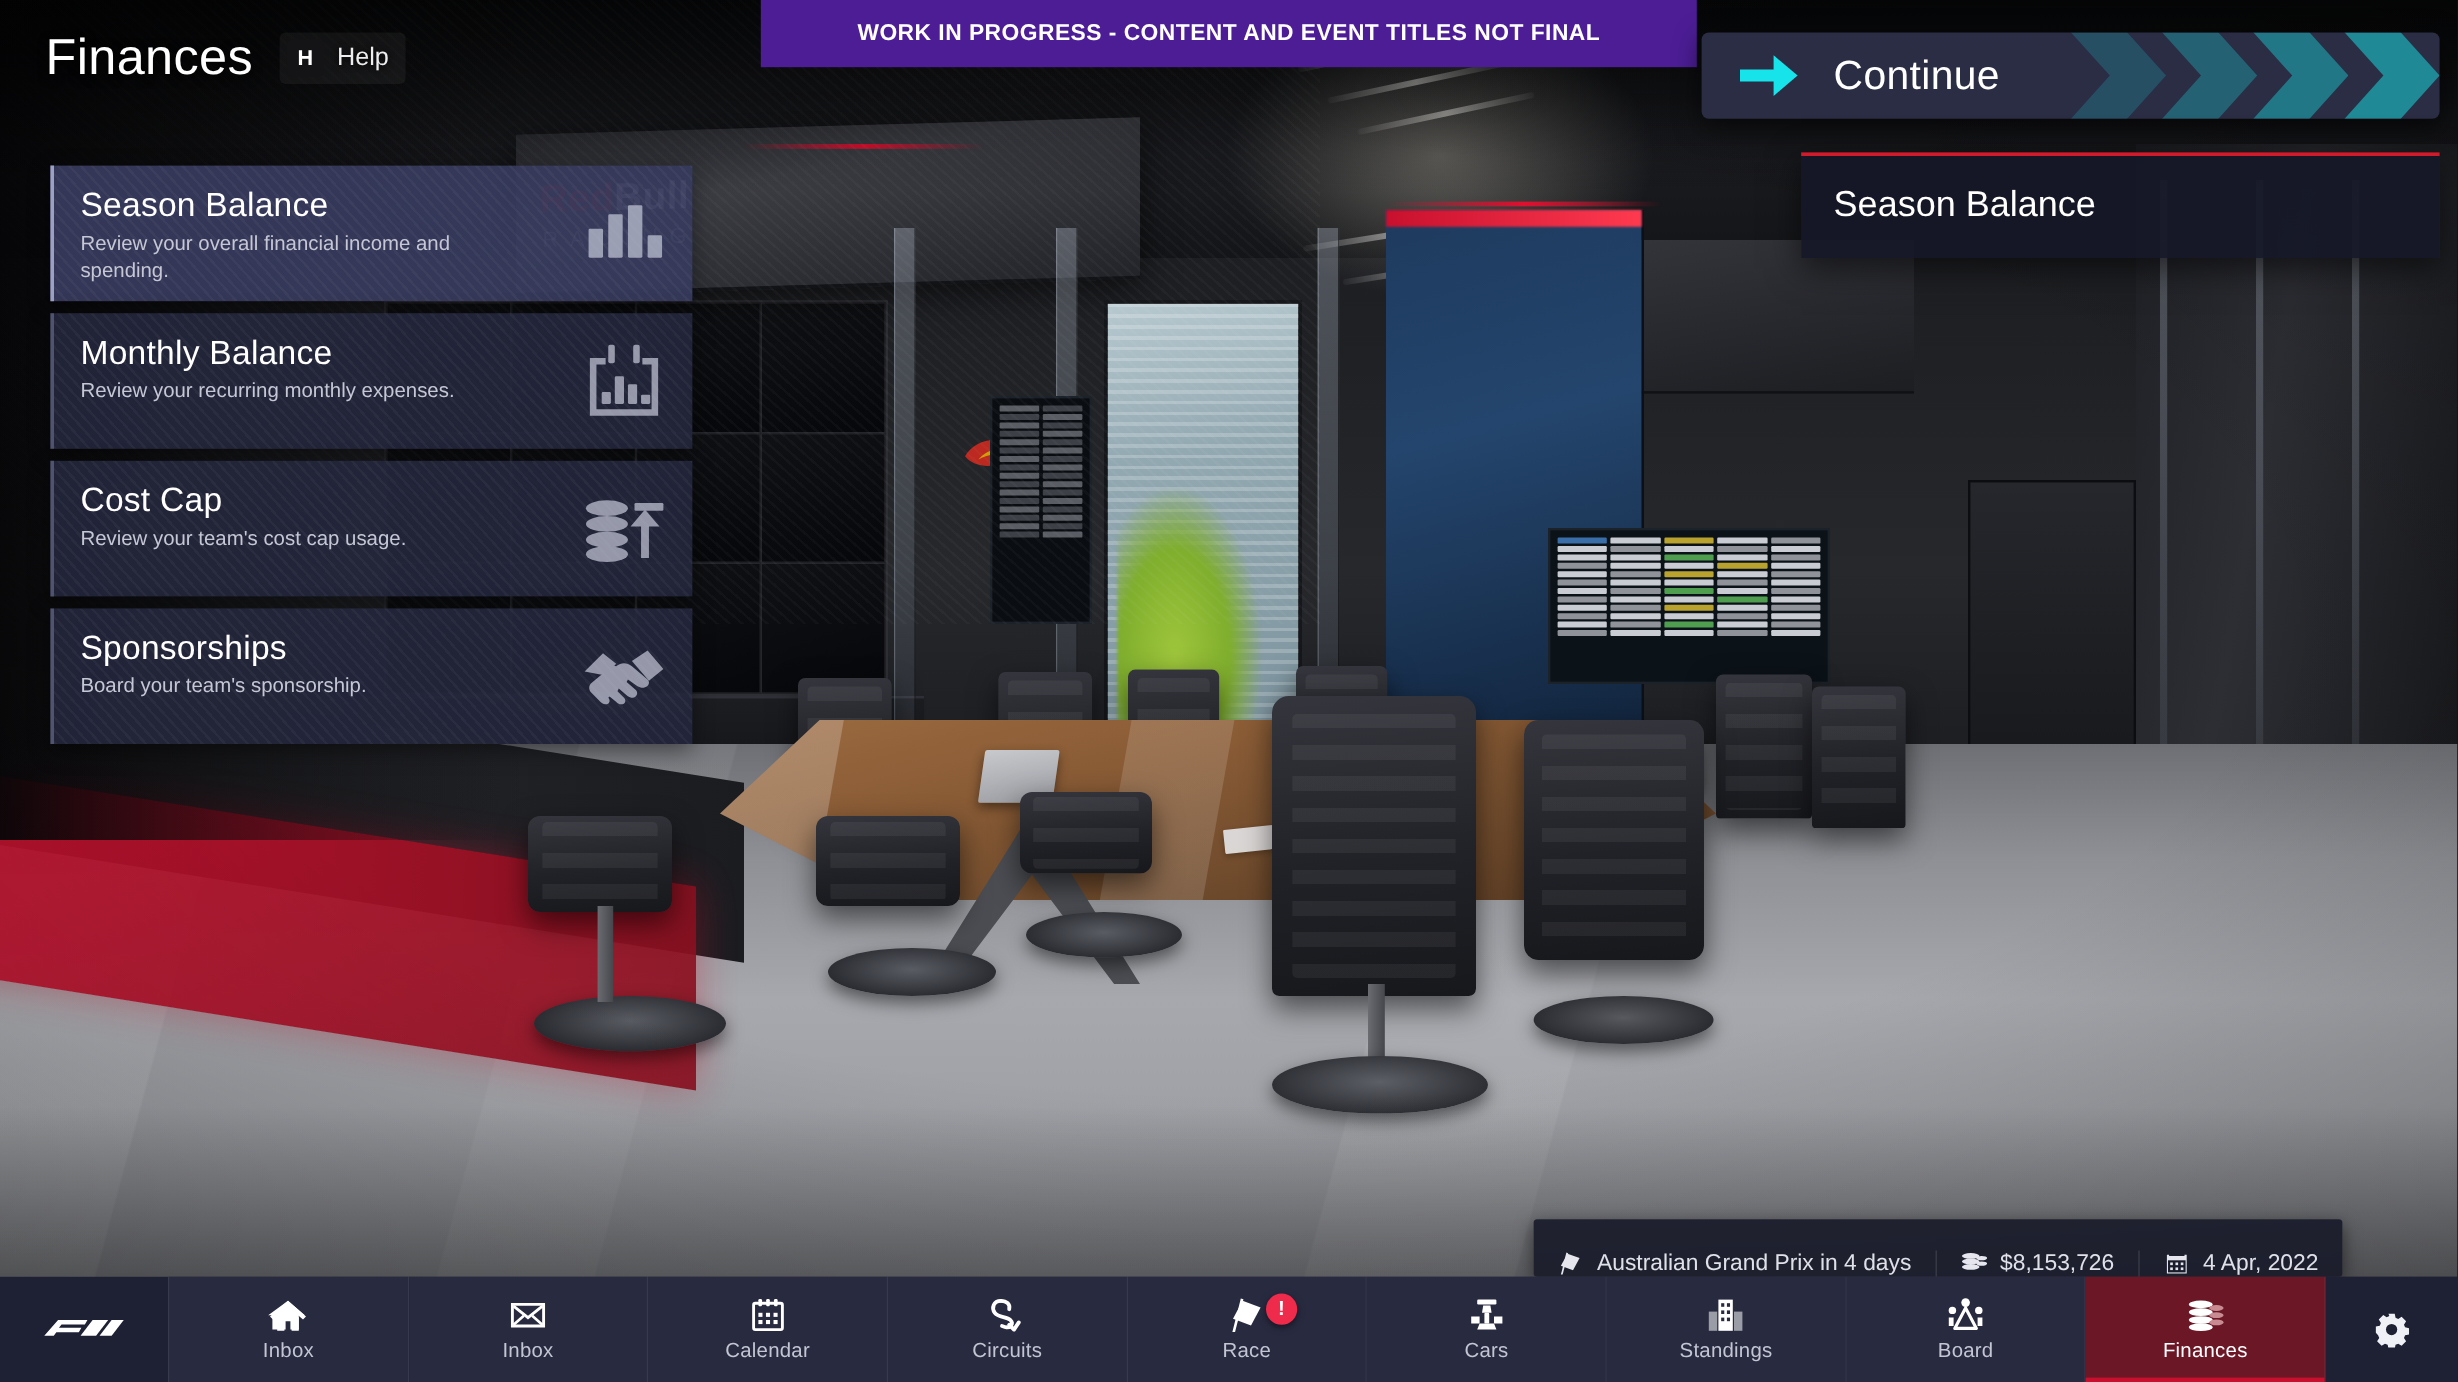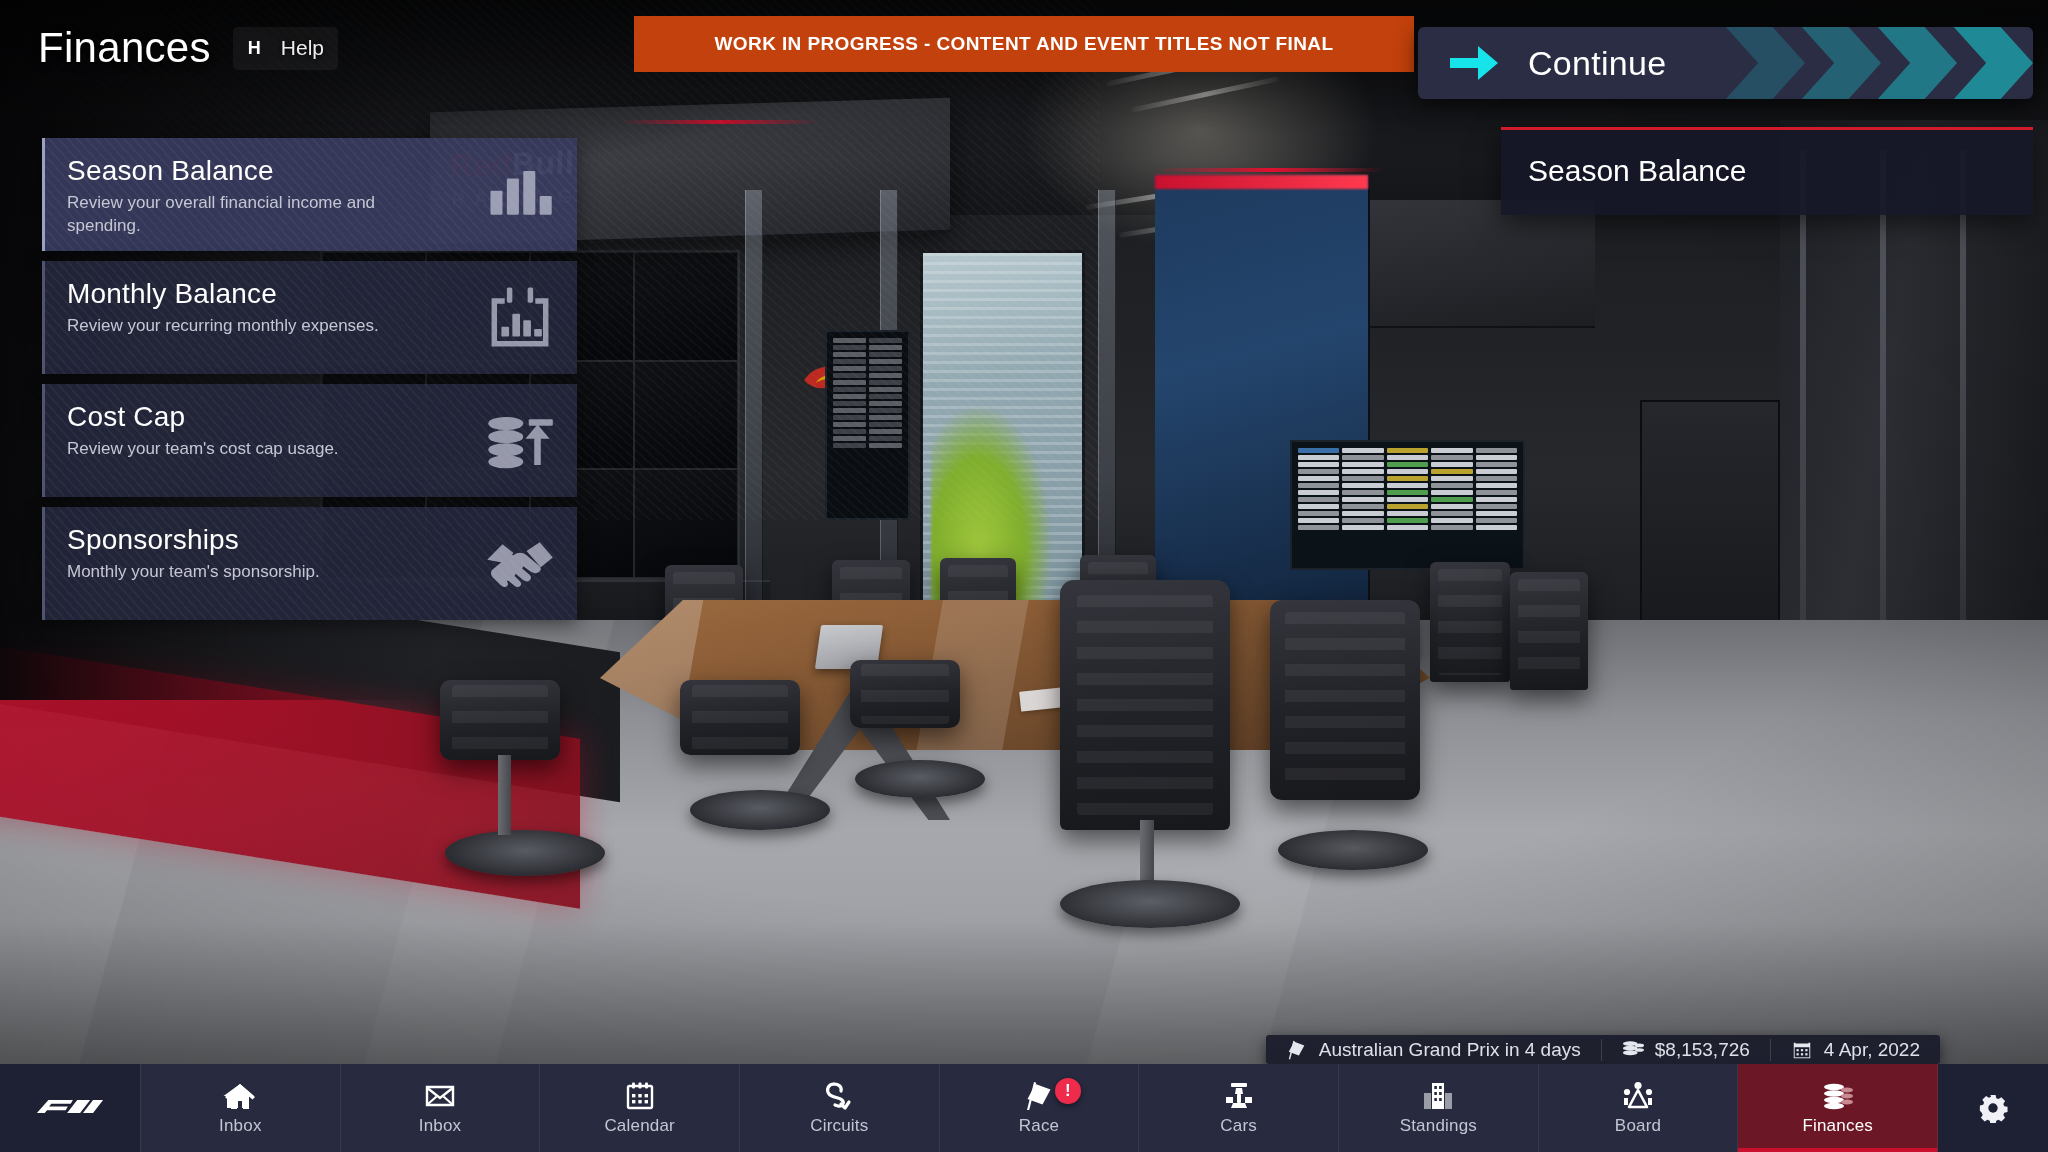--- a/index.html
+++ b/index.html
@@ -205,23 +205,22 @@
     background:linear-gradient(90deg, rgba(6,6,8,.95), rgba(6,6,8,.0));
   }
   .sc-hatch{
     position:absolute; left:0; top:0; width:1100px; height:520px;
     background:repeating-linear-gradient(42deg, rgba(255,255,255,.028) 0 2px, rgba(255,255,255,0) 2px 7px);
   }
 
   
   #wip{
     position:absolute; top:0; left:634px; width:780px; height:56px;
-    background:#c2410c; display:flex; align-items:center; justify-content:center;
+    background:#4c1d95; display:flex; align-items:center; justify-content:center;
     z-index:40;
-    margin-top:16px;
   }
   #wip span{
     color:#fff; font-size:19px; font-weight:bold; letter-spacing:.4px;
     font-family:"Liberation Sans", sans-serif;
   }
 
   
   #header{ position:absolute; left:38px; top:24px; z-index:45; }
   .hdr-row{ display:flex; align-items:center; gap:22px; }
   #page-title{
@@ -298,22 +297,22 @@
     background:rgba(22,24,40,.93);
     border-top:3px solid #d11a2a;
     padding:24px 27px 27px 27px;
     box-shadow:0 8px 26px rgba(0,0,0,.55);
   }
   #tooltip .tt-title{ font-size:30px; color:#fff; font-weight:400; }
   #tooltip .tt-body{ margin-top:17px; font-size:19px; color:#d3d5df; line-height:1.42; }
 
   
   #statusbar{
-    position:absolute; right:108px; bottom:88px; height:29px; z-index:46;
-    display:flex; align-items:center; background:rgba(25,27,42,.92);
+    position:absolute; right:96px; bottom:88px; height:48px; z-index:46;
+    display:flex; align-items:flex-end; background:rgba(25,27,42,.92);
     border-radius:3px; overflow:hidden;
     box-shadow:0 4px 14px rgba(0,0,0,.5);
   }
   .stat{
     display:flex; align-items:center; gap:11px; padding:0 20px;
     border-right:1px solid rgba(255,255,255,.14); color:#dfe0e8; font-size:19px;
   }
   .stat:last-child{ border-right:none; }
   .stat .si{ width:22px; height:22px; flex:none; }
   .stat .si svg{ width:100%; height:100%; fill:#e6e7ee; display:block; }
@@ -640,21 +639,21 @@
         <ellipse cx="19" cy="40" rx="16" ry="6"></ellipse>
         <ellipse cx="19" cy="51" rx="16" ry="6"></ellipse>
         <rect x="40" y="12" width="22" height="6" rx="1"></rect>
         <path d="M51 54 V30 h8 L48 17 L37 30 h8 v24 Z"></path>
       </svg>
     </div>
   </div>
 
   <div class="card">
     <div class="card-title">Sponsorships</div>
-    <div class="card-desc">Monthly your team's sponsorship.</div>
+    <div class="card-desc">Board your team's sponsorship.</div>
     <div class="card-icon">
       <svg viewBox="0 0 64 64">
         <path d="M2 28 L16 14 L26 22 L18 31 Z"></path>
         <path d="M38 20 L50 12 L62 26 L51 35 Z"></path>
         <path d="M26 24 C30 21 34 21 38 24 L50 34 C52 36 51 39 48 40 C46 41 44 40 42 39 L35 34 L34 36 L41 42 C43 44 42 47 39 48 C37 48 35 47 34 46 L28 41 L27 43 L32 48 C34 50 33 53 30 53 C28 53 27 52 26 51 L21 47 L20 48 C22 50 21 53 18 53 C16 53 14 51 13 50 L7 44 C5 42 5 39 7 37 L20 26 C22 24 24 23 26 24 Z"></path>
       </svg>
     </div>
   </div>
 </div>
 

